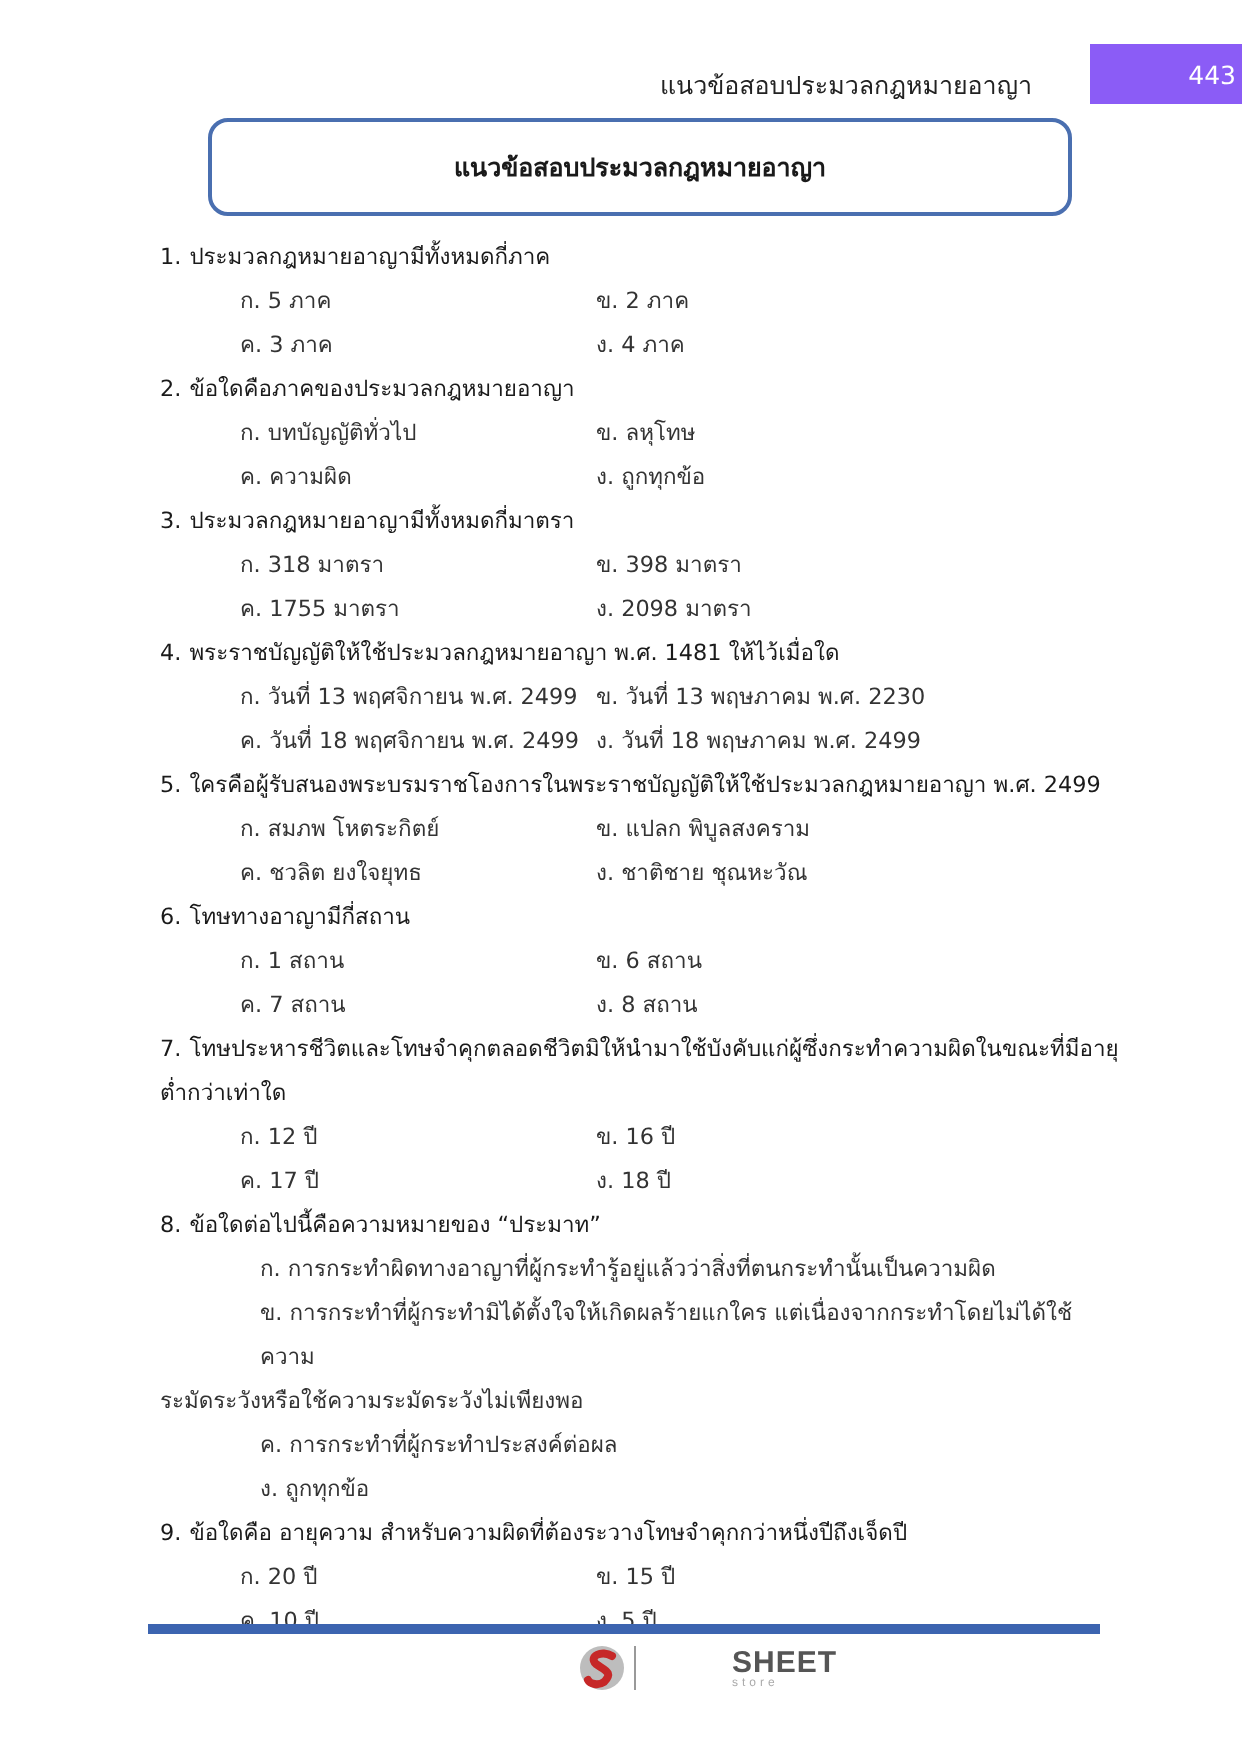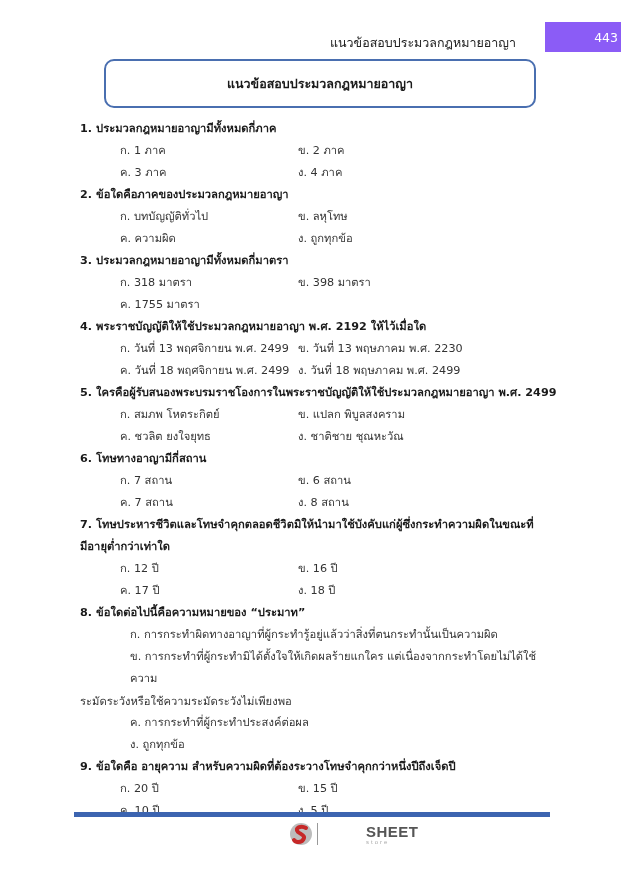--- a/index.html
+++ b/index.html
@@ -5,21 +5,21 @@
   html, body { margin:0; padding:0; }
   body { width:621px; height:878px; background:#ffffff; position:relative; overflow:hidden;
          font-family:"DejaVu Sans", sans-serif; color:#1a1a1a; }
   .hdr-title { position:absolute; right:105px; top:33px; font-size:12.5px; color:#222; }
   .page-num { position:absolute; left:545px; top:22px; width:87px; height:30px; background:#8b5cf6;
               color:#fff; font-size:12.5px; line-height:32px; text-align:right; padding-right:14px; box-sizing:border-box; }
   .title-box { position:absolute; left:104px; top:59px; width:432px; height:49px; border:2px solid #4a6fb0;
                border-radius:10px; box-sizing:border-box; display:flex; align-items:center; justify-content:center;
                font-weight:bold; font-size:12.5px; }
   .content { position:absolute; left:80px; top:118px; width:480px; font-size:11.2px; }
-  .q { font-weight:bold; margin:0; line-height:22px; white-space:nowrap; }
+  .q { font-weight:normal; margin:0; line-height:22px; white-space:nowrap; }
   .q.wrap { white-space:normal; }
   .q .n { display:inline-block; margin-right:4px; }
   .opts { display:grid; grid-template-columns:178px 200px; padding-left:40px; }
   .opt { line-height:22px; font-weight:normal; color:#333; white-space:nowrap; }
   .longopt { line-height:22px; color:#333; padding-left:50px; }
   .longopt.cont { padding-left:0;font-family:Liberation Serif, serif; }
   .footer-bar { position:absolute; left:74px; top:812px; width:476px; height:5px; background:#3c64b0; }
   .logo { position:absolute; left:289px; top:822px; display:flex; align-items:center; }
   .logo-s { width:24px; height:24px; position:relative; }
   .logo-sep { width:1px; height:22px; background:#999; margin:0 4px; }
@@ -35,21 +35,21 @@
 
 <div class="title-box">
   <span>แนวข้อสอบประมวลกฎหมายอาญา</span>
 </div>
 
 <div class="content">
 
   <div>
     <p class="q"><span class="n">1.</span><span>ประมวลกฎหมายอาญามีทั้งหมดกี่ภาค</span></p>
     <div class="opts">
-      <span class="opt">ก. 1 ภาค</span>
+      <span class="opt">ก. 5 ภาค</span>
       <span class="opt">ข. 2 ภาค</span>
       <span class="opt">ค. 3 ภาค</span>
       <span class="opt">ง. 4 ภาค</span>
     </div>
   </div>
 
   <div>
     <p class="q"><span class="n">2.</span><span>ข้อใดคือภาคของประมวลกฎหมายอาญา</span></p>
     <div class="opts">
       <span class="opt">ก. บทบัญญัติทั่วไป</span>
@@ -58,25 +58,26 @@
       <span class="opt">ง. ถูกทุกข้อ</span>
     </div>
   </div>
 
   <div>
     <p class="q"><span class="n">3.</span><span>ประมวลกฎหมายอาญามีทั้งหมดกี่มาตรา</span></p>
     <div class="opts">
       <span class="opt">ก. 318 มาตรา</span>
       <span class="opt">ข. 398 มาตรา</span>
       <span class="opt">ค. 1755 มาตรา</span>
+      <span class="opt">ง. 2098 มาตรา</span>
     </div>
   </div>
 
   <div>
-    <p class="q"><span class="n">4.</span><span>พระราชบัญญัติให้ใช้ประมวลกฎหมายอาญา พ.ศ. 2192 ให้ไว้เมื่อใด</span></p>
+    <p class="q"><span class="n">4.</span><span>พระราชบัญญัติให้ใช้ประมวลกฎหมายอาญา พ.ศ. 1481 ให้ไว้เมื่อใด</span></p>
     <div class="opts">
       <span class="opt">ก. วันที่ 13 พฤศจิกายน พ.ศ. 2499</span>
       <span class="opt">ข. วันที่ 13 พฤษภาคม พ.ศ. 2230</span>
       <span class="opt">ค. วันที่ 18 พฤศจิกายน พ.ศ. 2499</span>
       <span class="opt">ง. วันที่ 18 พฤษภาคม  พ.ศ. 2499</span>
     </div>
   </div>
 
   <div>
     <p class="q"><span class="n">5.</span><span>ใครคือผู้รับสนองพระบรมราชโองการในพระราชบัญญัติให้ใช้ประมวลกฎหมายอาญา พ.ศ. 2499</span></p>
@@ -84,21 +85,21 @@
       <span class="opt">ก. สมภพ โหตระกิตย์</span>
       <span class="opt">ข. แปลก พิบูลสงคราม</span>
       <span class="opt">ค. ชวลิต ยงใจยุทธ</span>
       <span class="opt">ง. ชาติชาย ชุณหะวัณ</span>
     </div>
   </div>
 
   <div>
     <p class="q"><span class="n">6.</span><span>โทษทางอาญามีกี่สถาน</span></p>
     <div class="opts">
-      <span class="opt">ก. 7 สถาน</span>
+      <span class="opt">ก. 1 สถาน</span>
       <span class="opt">ข. 6 สถาน</span>
       <span class="opt">ค. 7 สถาน</span>
       <span class="opt">ง. 8 สถาน</span>
     </div>
   </div>
 
   <div>
     <p class="q wrap"><span class="n">7.</span><span>โทษประหารชีวิตและโทษจำคุกตลอดชีวิตมิให้นำมาใช้บังคับแก่ผู้ซึ่งกระทำความผิดในขณะที่มีอายุต่ำกว่าเท่าใด</span></p>
     <div class="opts">
       <span class="opt">ก. 12 ปี</span>

